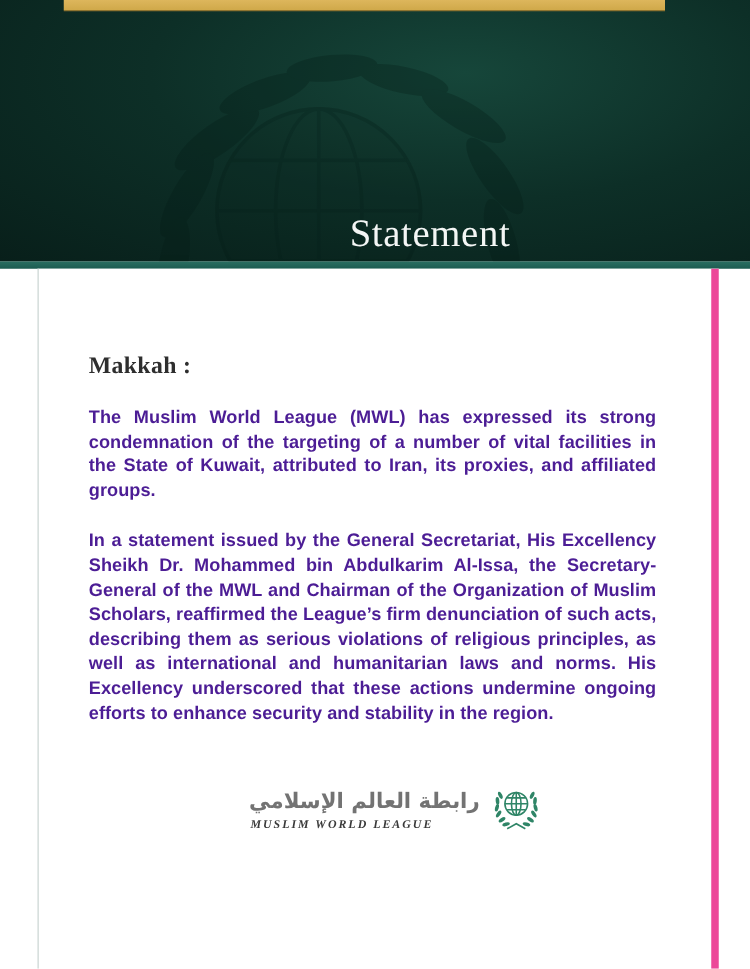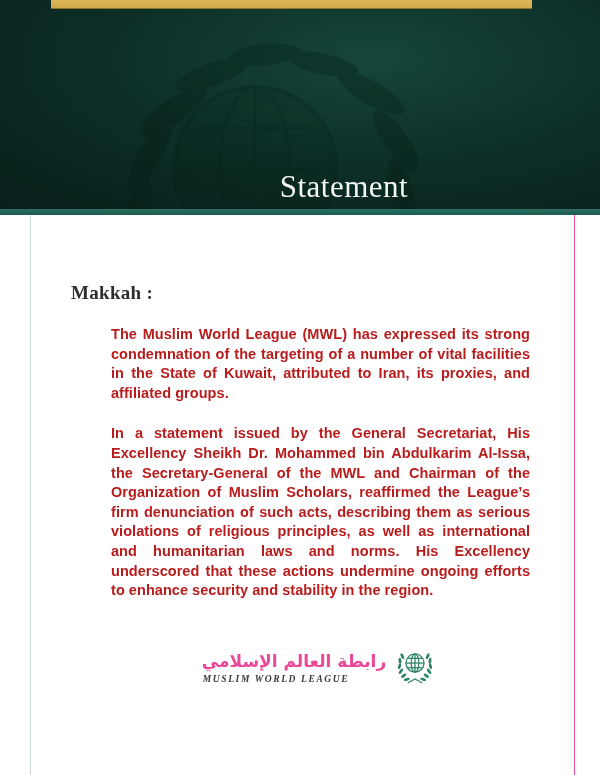--- a/index.html
+++ b/index.html
@@ -46,58 +46,57 @@
     width: 600px; height: 6px;
     background: linear-gradient(#2a6f62, #1c5b50);
   }
 
   
   .card {
     margin: 0 25px 0 30px;
     height: 560px;
     background: #ffffff;
     border-left: 1px solid #ccd6d3;
-    border-right: 1px solid #ec4899;
+    border-right: 6px solid #ec4899;
     padding: 67px 44px 0 40px;
   }
   .dateline {
     font-family: "Liberation Serif", serif;
     font-weight: 700;
     font-size: 19px;
     color: #2e2e2e;
     letter-spacing: 0.3px;
   }
   .statement-paragraph {
     margin-top: 21px;
     font-size: 14.5px;
     line-height: 19.6px;
     font-weight: 600;
-    color: #b91c1c;
+    color: #4c1d95;
     text-align: justify;
     letter-spacing: 0.05px;
-    margin-left: 40px;
   }
 
   
   .logo-row {
     margin-top: 45px;
     display: flex;
     justify-content: center;
     align-items: center;
     gap: 9px;
   }
   .logo-text {
     text-align: center;
   }
   .logo-arabic {
     direction: rtl;
     font-family: "DejaVu Sans", sans-serif;
     font-size: 17px;
     font-weight: 700;
-    color: #ec4899;
+    color: #737373;
     line-height: 1.15;
     margin-left: 36px;
   }
   .logo-english {
     margin-top: 3px;
     font-family: "Liberation Serif", serif;
     font-weight: 700;
     font-size: 9.5px;
     letter-spacing: 1.6px;
     color: #3a3a3a;

